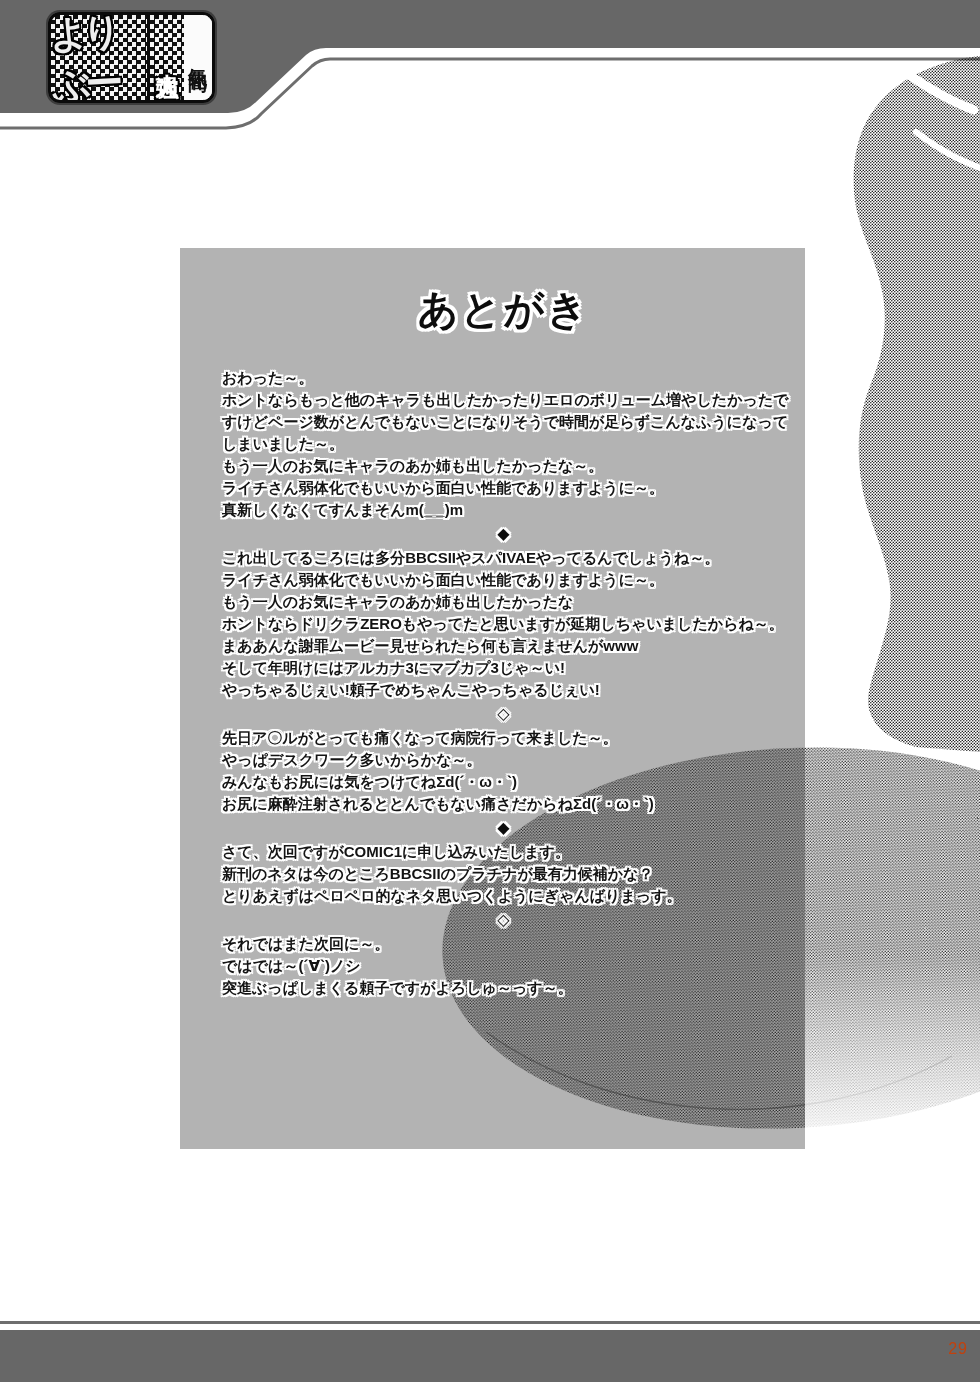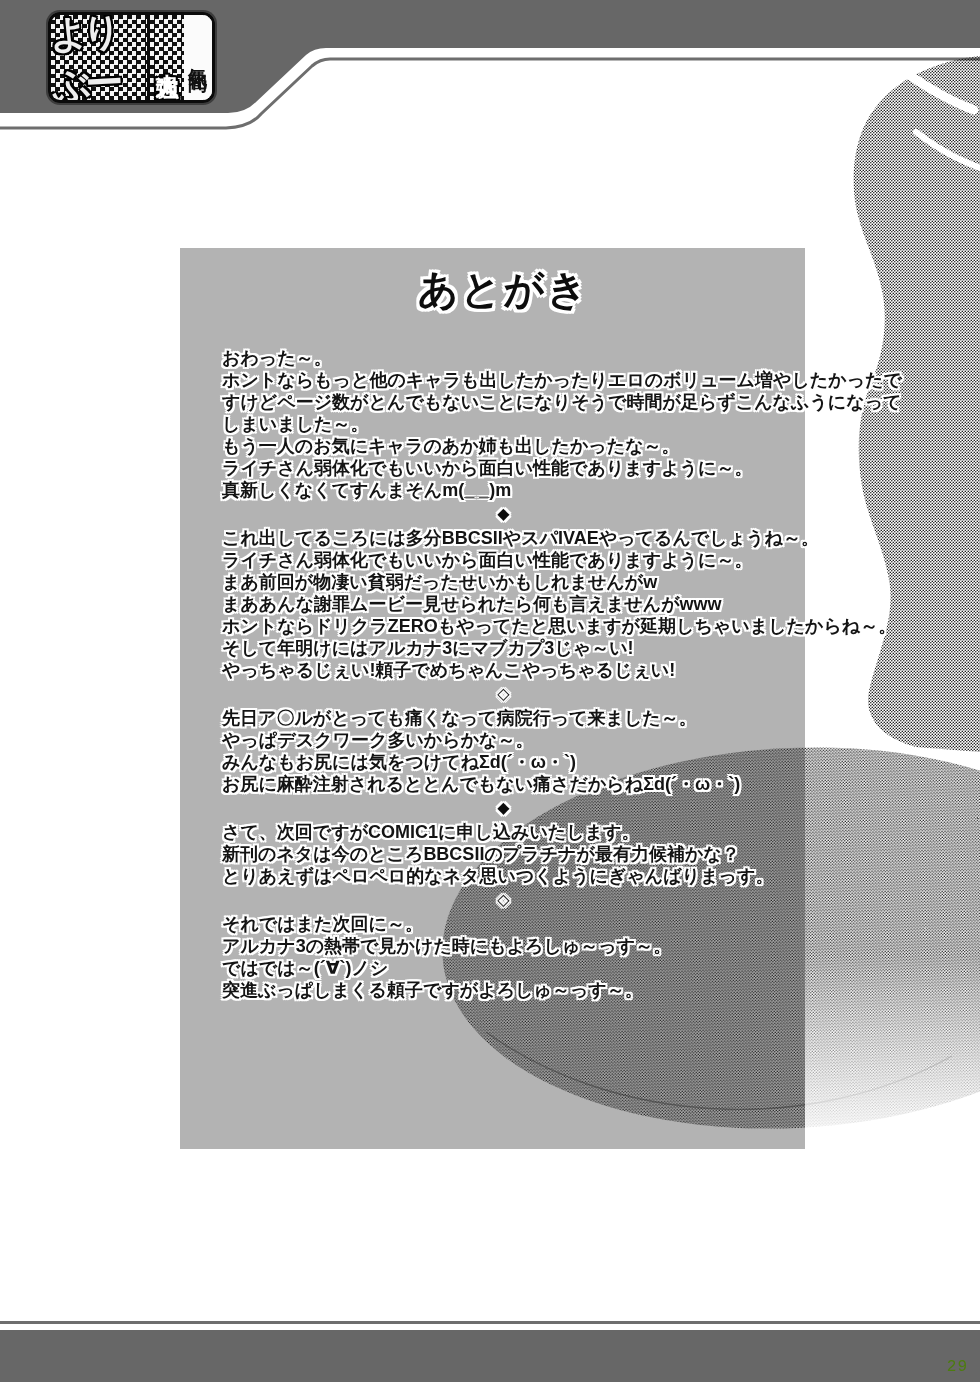--- a/index.html
+++ b/index.html
@@ -12,22 +12,22 @@
   .frame-svg{position:absolute;left:0;top:0;z-index:1;}
   .footer-band{
     position:absolute;left:0;bottom:0;width:980px;height:52px;
     background:#676767;z-index:1;
   }
   .footer-line{
     position:absolute;left:0;bottom:58px;width:980px;height:3px;
     background:#6e6e6e;z-index:1;
   }
   .page-number{
-    position:absolute;right:12px;bottom:6px;z-index:2;
-    color:#4d7c0f;font-family:Liberation Mono, monospace;
+    position:absolute;right:12px;bottom:24px;z-index:2;
+    color:#c2410c;font-family:Liberation Sans, sans-serif;
     font-size:16px;letter-spacing:1px;
   }
   
   .logo{
     position:absolute;left:48px;top:12px;width:167px;height:91px;z-index:3;
     border:3px solid #0b0b0b;border-radius:12px;box-sizing:border-box;
     background:repeating-conic-gradient(#101010 0% 25%, #f4f4f4 0% 50%);
     background-size:9px 9px;
     display:flex;overflow:hidden;
     box-shadow:0 0 0 2px #3c3c3c;
@@ -55,32 +55,32 @@
   }
   
   .gray-box{
     position:absolute;left:180px;top:248px;width:625px;height:901px;
     background:#b3b3b3;z-index:1;
   }
   
   .art-svg{position:absolute;left:0;top:0;z-index:2;pointer-events:none;}
   
   .text-layer{
-    position:absolute;left:180px;top:236px;width:625px;z-index:4;
+    position:absolute;left:180px;top:256px;width:625px;z-index:4;
     box-sizing:border-box;padding:26px 20px 0 42px;
     color:#141414;
   }
   .afterword-title{
     text-align:center;font-size:40px;font-weight:900;color:#0d0d0d;
     margin:0 0 30px 0;letter-spacing:2px;
     text-shadow:-3px -3px 0 #fff,3px -3px 0 #fff,-3px 3px 0 #fff,3px 3px 0 #fff,
                  -3px 0 0 #fff,3px 0 0 #fff,0 -3px 0 #fff,0 3px 0 #fff;
   }
   .line{
-    font-size:18px;line-height:22px;font-weight:700;white-space:nowrap;
+    font-size:15px;line-height:22px;font-weight:700;white-space:nowrap;
     text-shadow:-2px -2px 0 #fff,2px -2px 0 #fff,-2px 2px 0 #fff,2px 2px 0 #fff,
                  -2px 0 0 #fff,2px 0 0 #fff,0 -2px 0 #fff,0 2px 0 #fff;
   }
   .sep{
     text-align:center;font-size:16px;line-height:26px;font-weight:700;color:#0d0d0d;
     text-shadow:-2px -2px 0 #fff,2px -2px 0 #fff,-2px 2px 0 #fff,2px 2px 0 #fff,
                  -2px 0 0 #fff,2px 0 0 #fff,0 -2px 0 #fff,0 2px 0 #fff;
   }
 </style>
 </head>
@@ -137,37 +137,36 @@
         <div class="line">おわった～。</div>
         <div class="line">ホントならもっと他のキャラも出したかったりエロのボリューム増やしたかったで</div>
         <div class="line">すけどページ数がとんでもないことになりそうで時間が足らずこんなふうになって</div>
         <div class="line">しまいました～。</div>
         <div class="line">もう一人のお気にキャラのあか姉も出したかったな～。</div>
         <div class="line">ライチさん弱体化でもいいから面白い性能でありますように～。</div>
         <div class="line">真新しくなくてすんまそんm(_ _)m</div>
         <div class="sep">◆</div>
         <div class="line">これ出してるころには多分BBCSIIやスパIVAEやってるんでしょうね～。</div>
         <div class="line">ライチさん弱体化でもいいから面白い性能でありますように～。</div>
-        <div class="line">まあ前回が物凄い貧弱だったせいかもしれませんがw</div>
+        <div class="line">もう一人のお気にキャラのあか姉も出したかったな</div>
+        <div class="line">ホントならドリクラZEROもやってたと思いますが延期しちゃいましたからね～。</div>
         <div class="line">まああんな謝罪ムービー見せられたら何も言えませんがwww</div>
-        <div class="line">ホントならドリクラZEROもやってたと思いますが延期しちゃいましたからね～。</div>
         <div class="line">そして年明けにはアルカナ3にマブカプ3じゃ～い!</div>
         <div class="line">やっちゃるじぇい!頼子でめちゃんこやっちゃるじぇい!</div>
         <div class="sep">◇</div>
         <div class="line">先日ア〇ルがとっても痛くなって病院行って来ました～。</div>
         <div class="line">やっぱデスクワーク多いからかな～。</div>
         <div class="line">みんなもお尻には気をつけてねΣd(´・ω・`)</div>
         <div class="line">お尻に麻酔注射されるととんでもない痛さだからねΣd(´・ω・`)</div>
         <div class="sep">◆</div>
         <div class="line">さて、次回ですがCOMIC1に申し込みいたします。</div>
         <div class="line">新刊のネタは今のところBBCSIIのプラチナが最有力候補かな？</div>
         <div class="line">とりあえずはペロペロ的なネタ思いつくようにぎゃんばりまっす。</div>
         <div class="sep">◇</div>
         <div class="line">それではまた次回に～。</div>
-        <div class="line">アルカナ3の熱帯で見かけた時にもよろしゅ～っす～。</div>
         <div class="line">ではでは～(´∀`)ノシ</div>
         <div class="line">突進ぶっぱしまくる頼子ですがよろしゅ～っす～。</div>
       </div>
   </div>
 
   <div class="footer-line"></div>
   <div class="footer-band"></div>
   <div class="page-number">29</div>
 
 </div>

